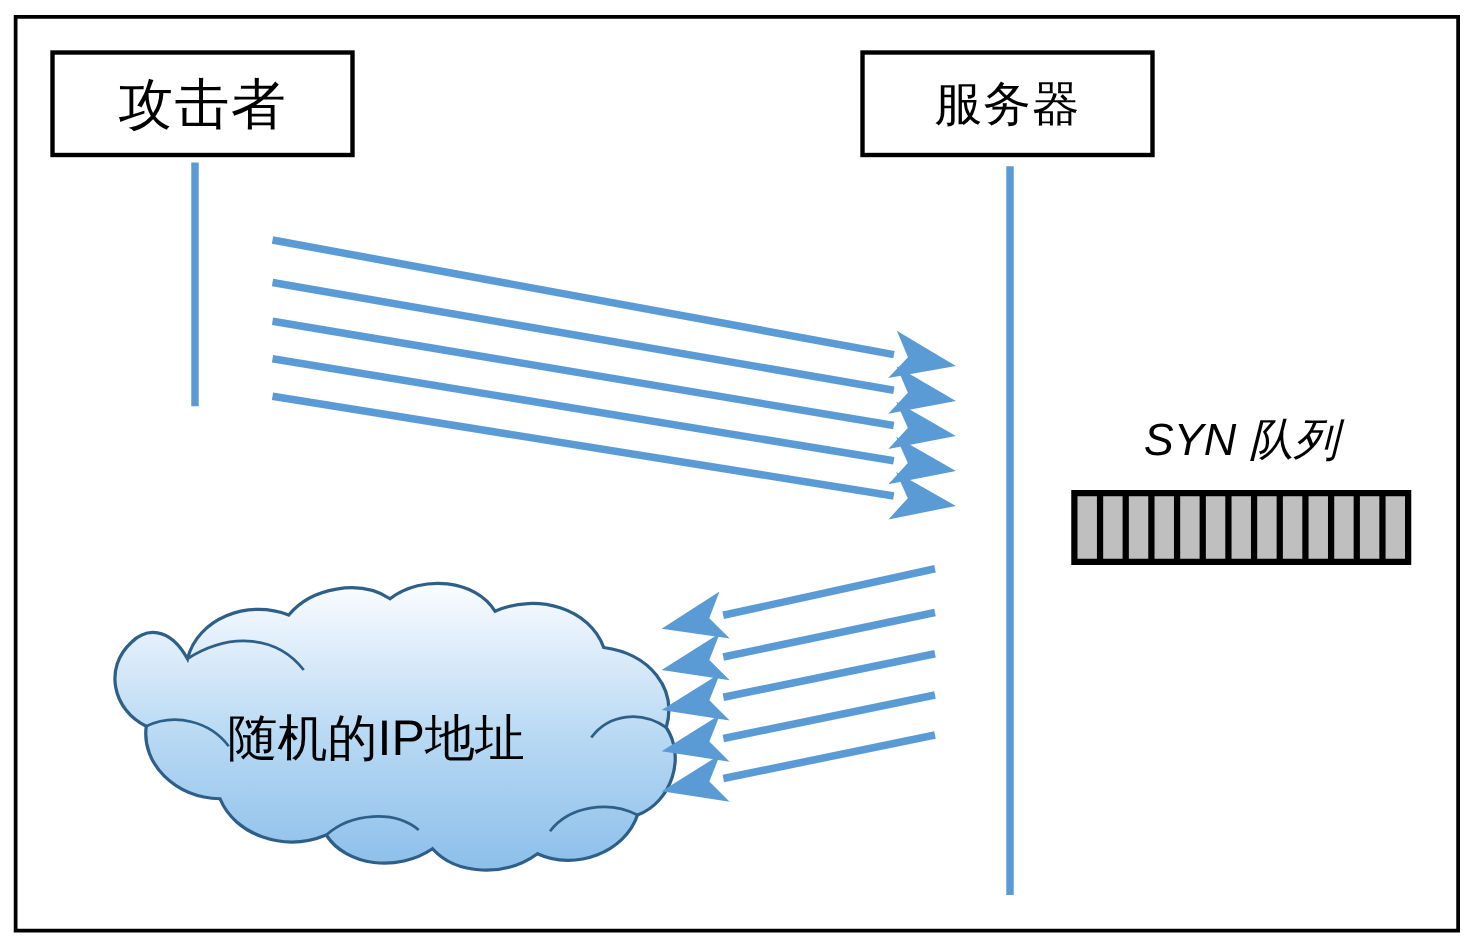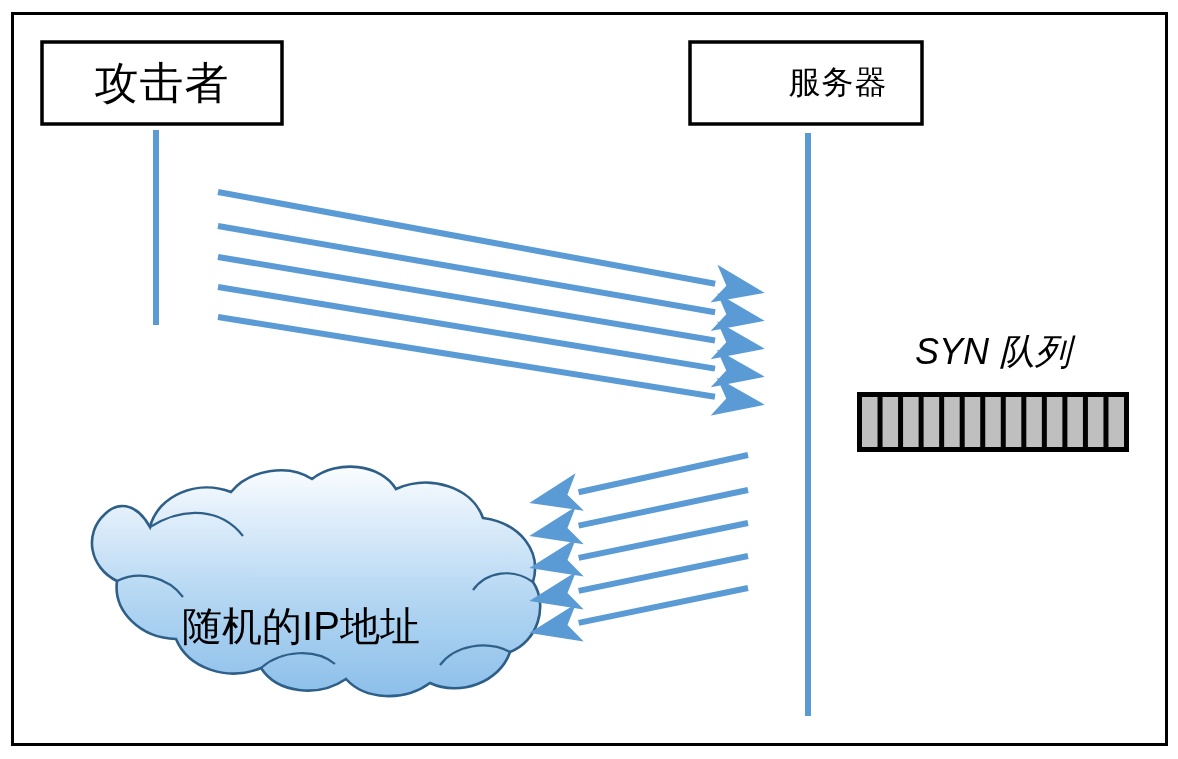--- a/index.html
+++ b/index.html
@@ -40,40 +40,38 @@
     width: 240px;
     height: 82px;
     font-size: 44px;
     letter-spacing: 1px;
   }
   #server-box-label {
     left: 690px;
     top: 42px;
     width: 232px;
     height: 82px;
-    font-size: 32px;
+    font-size: 38px;
     letter-spacing: 1px;
-    padding-left: 32px;
   }
   #syn-queue-caption {
     left: 857px;
     top: 326px;
     width: 272px;
     height: 52px;
     font-size: 36px;
     font-style: italic;
   }
   #cloud-caption {
     left: 70px;
     top: 562px;
     width: 462px;
     height: 56px;
     font-size: 40px;
     letter-spacing: 0px;
-    margin-top: 36px;
   }
 </style>
 </head>
 <body>
 
 <div id="canvas">
 
   <svg id="diagram-svg" viewBox="0 0 1178 759" xmlns="http://www.w3.org/2000/svg">
     <defs>
       <linearGradient id="cloudGrad" x1="0" y1="0" x2="0" y2="1">

